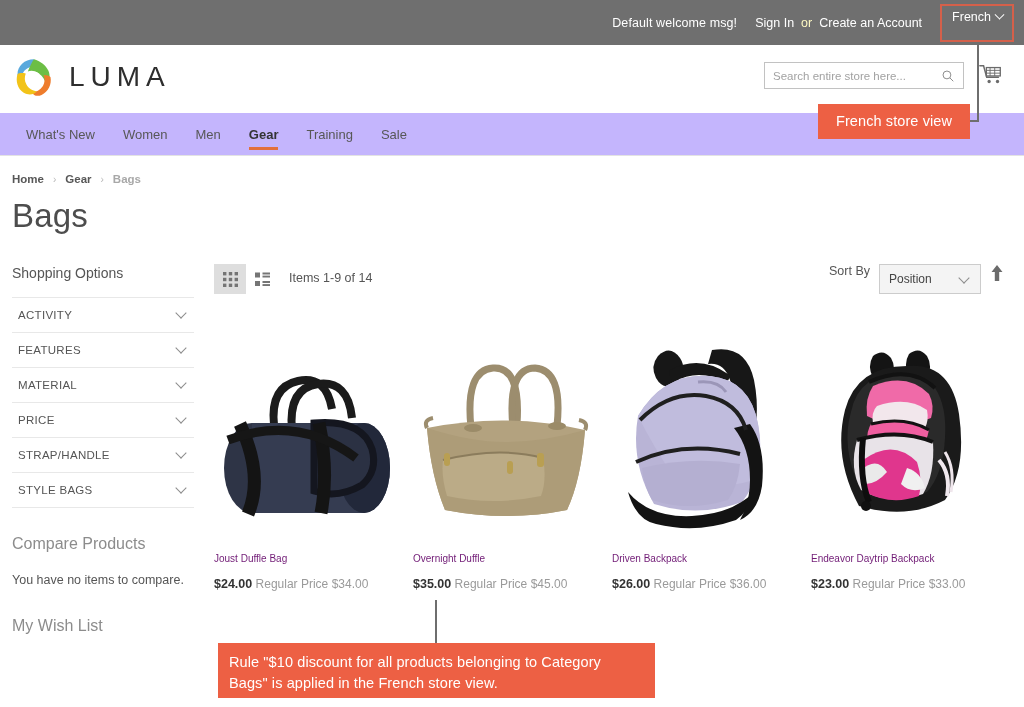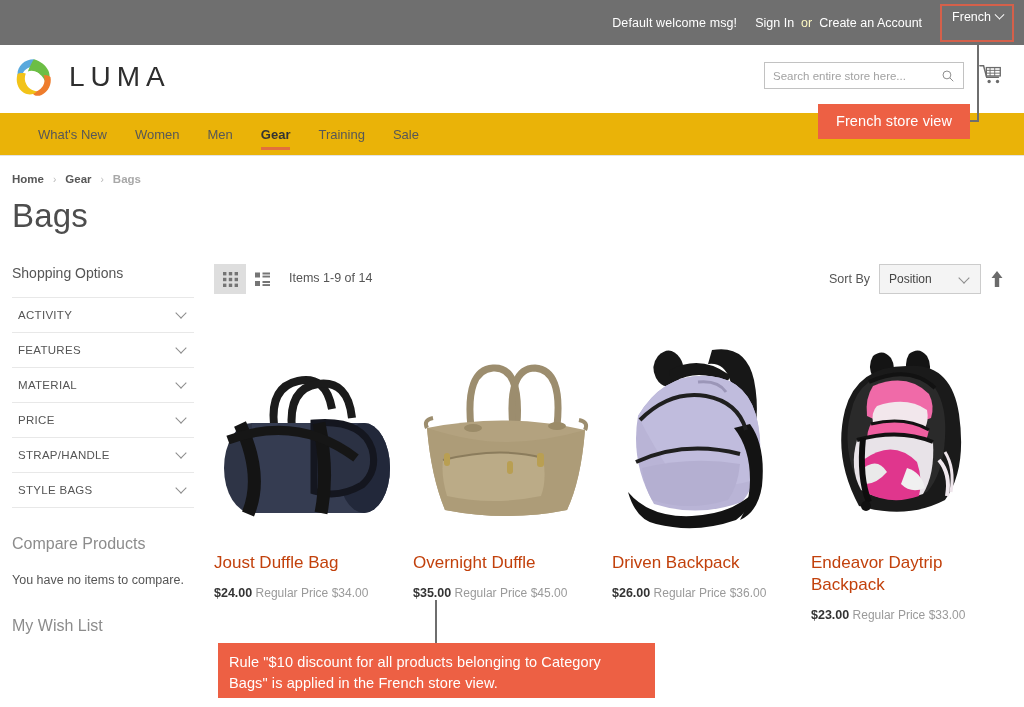--- a/index.html
+++ b/index.html
@@ -60,22 +60,22 @@
     border: 0; outline: 0; flex: 1; font-size: 11.5px; color: #8f8f8f;
     font-family: "Liberation Sans", sans-serif; background: transparent;
   }
   .search-input::placeholder { color: #a2a2a2; }
   .search-icon { width: 14px; height: 14px; flex: 0 0 auto; }
   .cart { position: absolute; right: 20px; top: 17px; width: 26px; height: 26px; }
 
   
   .nav {
     position: absolute; left: 0; top: 113px; width: 1024px; height: 43px;
-    background: #eab308; border-bottom: 1px solid #e3e3e3;
-    display: flex; align-items: stretch; padding-left: 24px;
+    background: #c4b5fd; border-bottom: 1px solid #e3e3e3;
+    display: flex; align-items: stretch; padding-left: 12px;
   }
   .nav-item {
     display: flex; align-items: center; padding: 0 14px;
     font-size: 13px; color: #575757; position: relative; cursor: pointer;
   }
   .nav-item.active { font-weight: bold; color: #333; }
   .nav-item.active::after {
     content: ""; position: absolute; left: 14px; right: 14px; bottom: 5px;
     height: 3px; background: #e2703c;
   }
@@ -114,35 +114,35 @@
 
   
   .toolbar { position: absolute; left: 214px; top: 264px; right: 20px; height: 32px; }
   .modes { position: absolute; left: 0; top: 0; display: flex; }
   .mode-btn {
     width: 32px; height: 30px; display: flex; align-items: center; justify-content: center;
     cursor: pointer; background: #ffffff;
   }
   .mode-btn.active { background: #dedede; }
   .count { position: absolute; left: 75px; top: 7px; font-size: 12.5px; color: #555; }
-  .sorter { position: absolute; right: 0; top: 0; display: flex; align-items: center; gap: 9px; }
+  .sorter { position: absolute; right: 0; top: 0; display: flex; gap: 9px; }
   .sort-label { font-size: 12.5px; color: #555; }
   .sort-select {
     width: 102px; height: 30px; border: 1px solid #cccccc; background: #f4f4f4;
     display: flex; align-items: center; justify-content: space-between;
     padding: 0 9px; font-size: 12px; color: #444; cursor: pointer;
   }
   .sort-dir { width: 14px; height: 18px; cursor: pointer; }
 
   
   .products { position: absolute; left: 214px; top: 320px; width: 796px; display: flex; }
   .product { width: 199px; }
   .product-img { width: 185px; height: 215px; position: relative; }
   .product-name {
-    margin-top: 17px; font-size: 17px; color: #c2410c; line-height: 1.3;
+    margin-top: 17px; font-size: 10px; color: #701a75; line-height: 1.3;
   }
   .product-price { margin-top: 12px; font-size: 12px; color: #9a9a9a; white-space: nowrap; }
   .price-special { color: #333; font-weight: bold; font-size: 12.5px; }
 
   
   .callout {
     position: absolute; background: #ed6044; color: #ffffff;
     font-size: 14.5px; line-height: 1.45; letter-spacing: .1px;
   }
   .callout-store {

